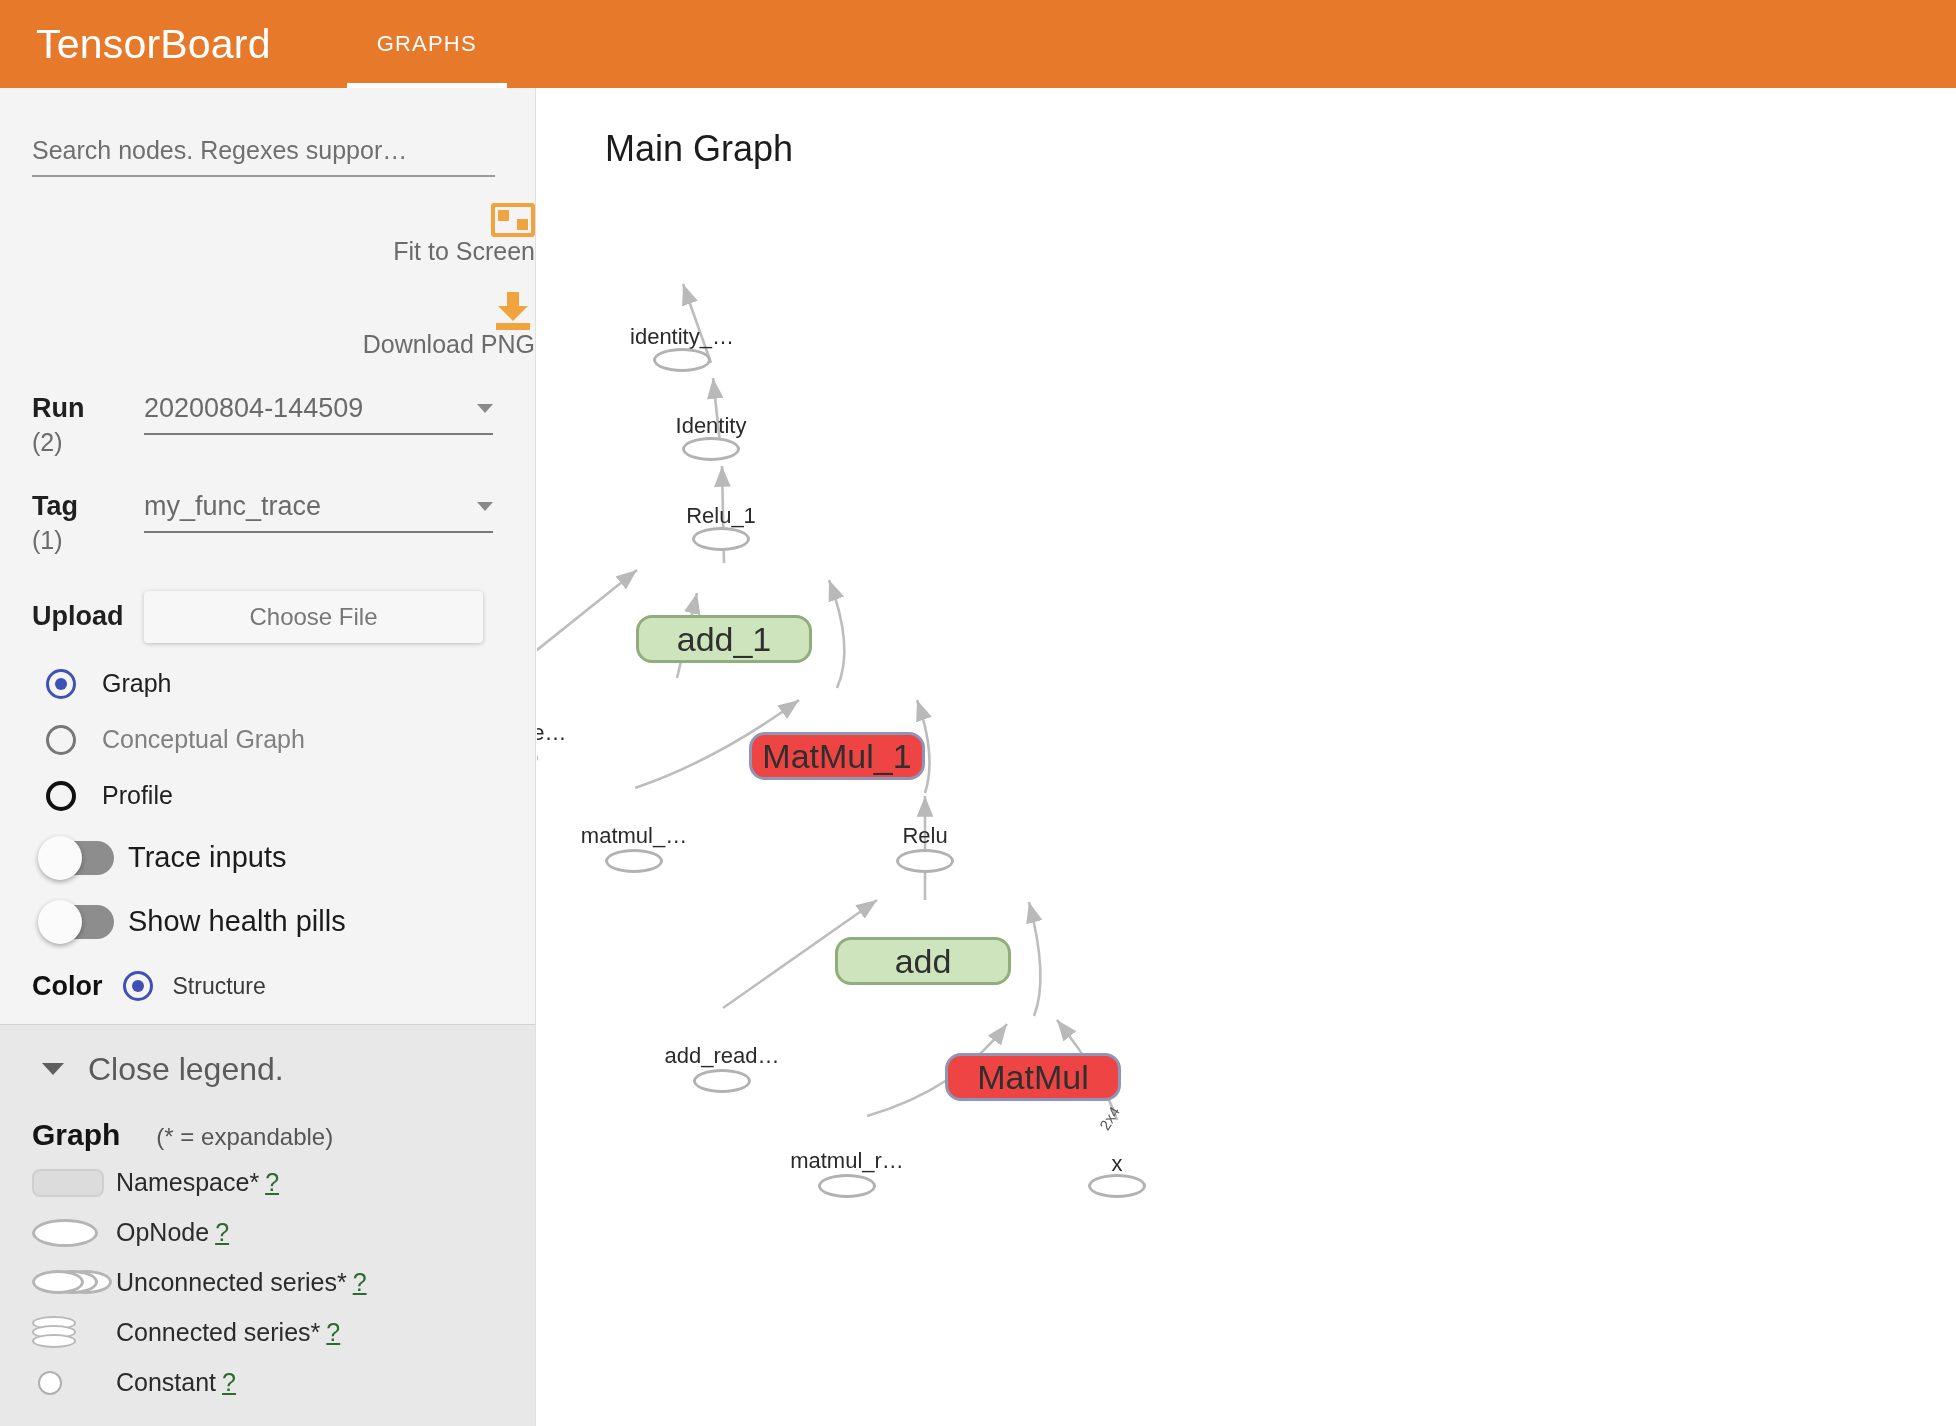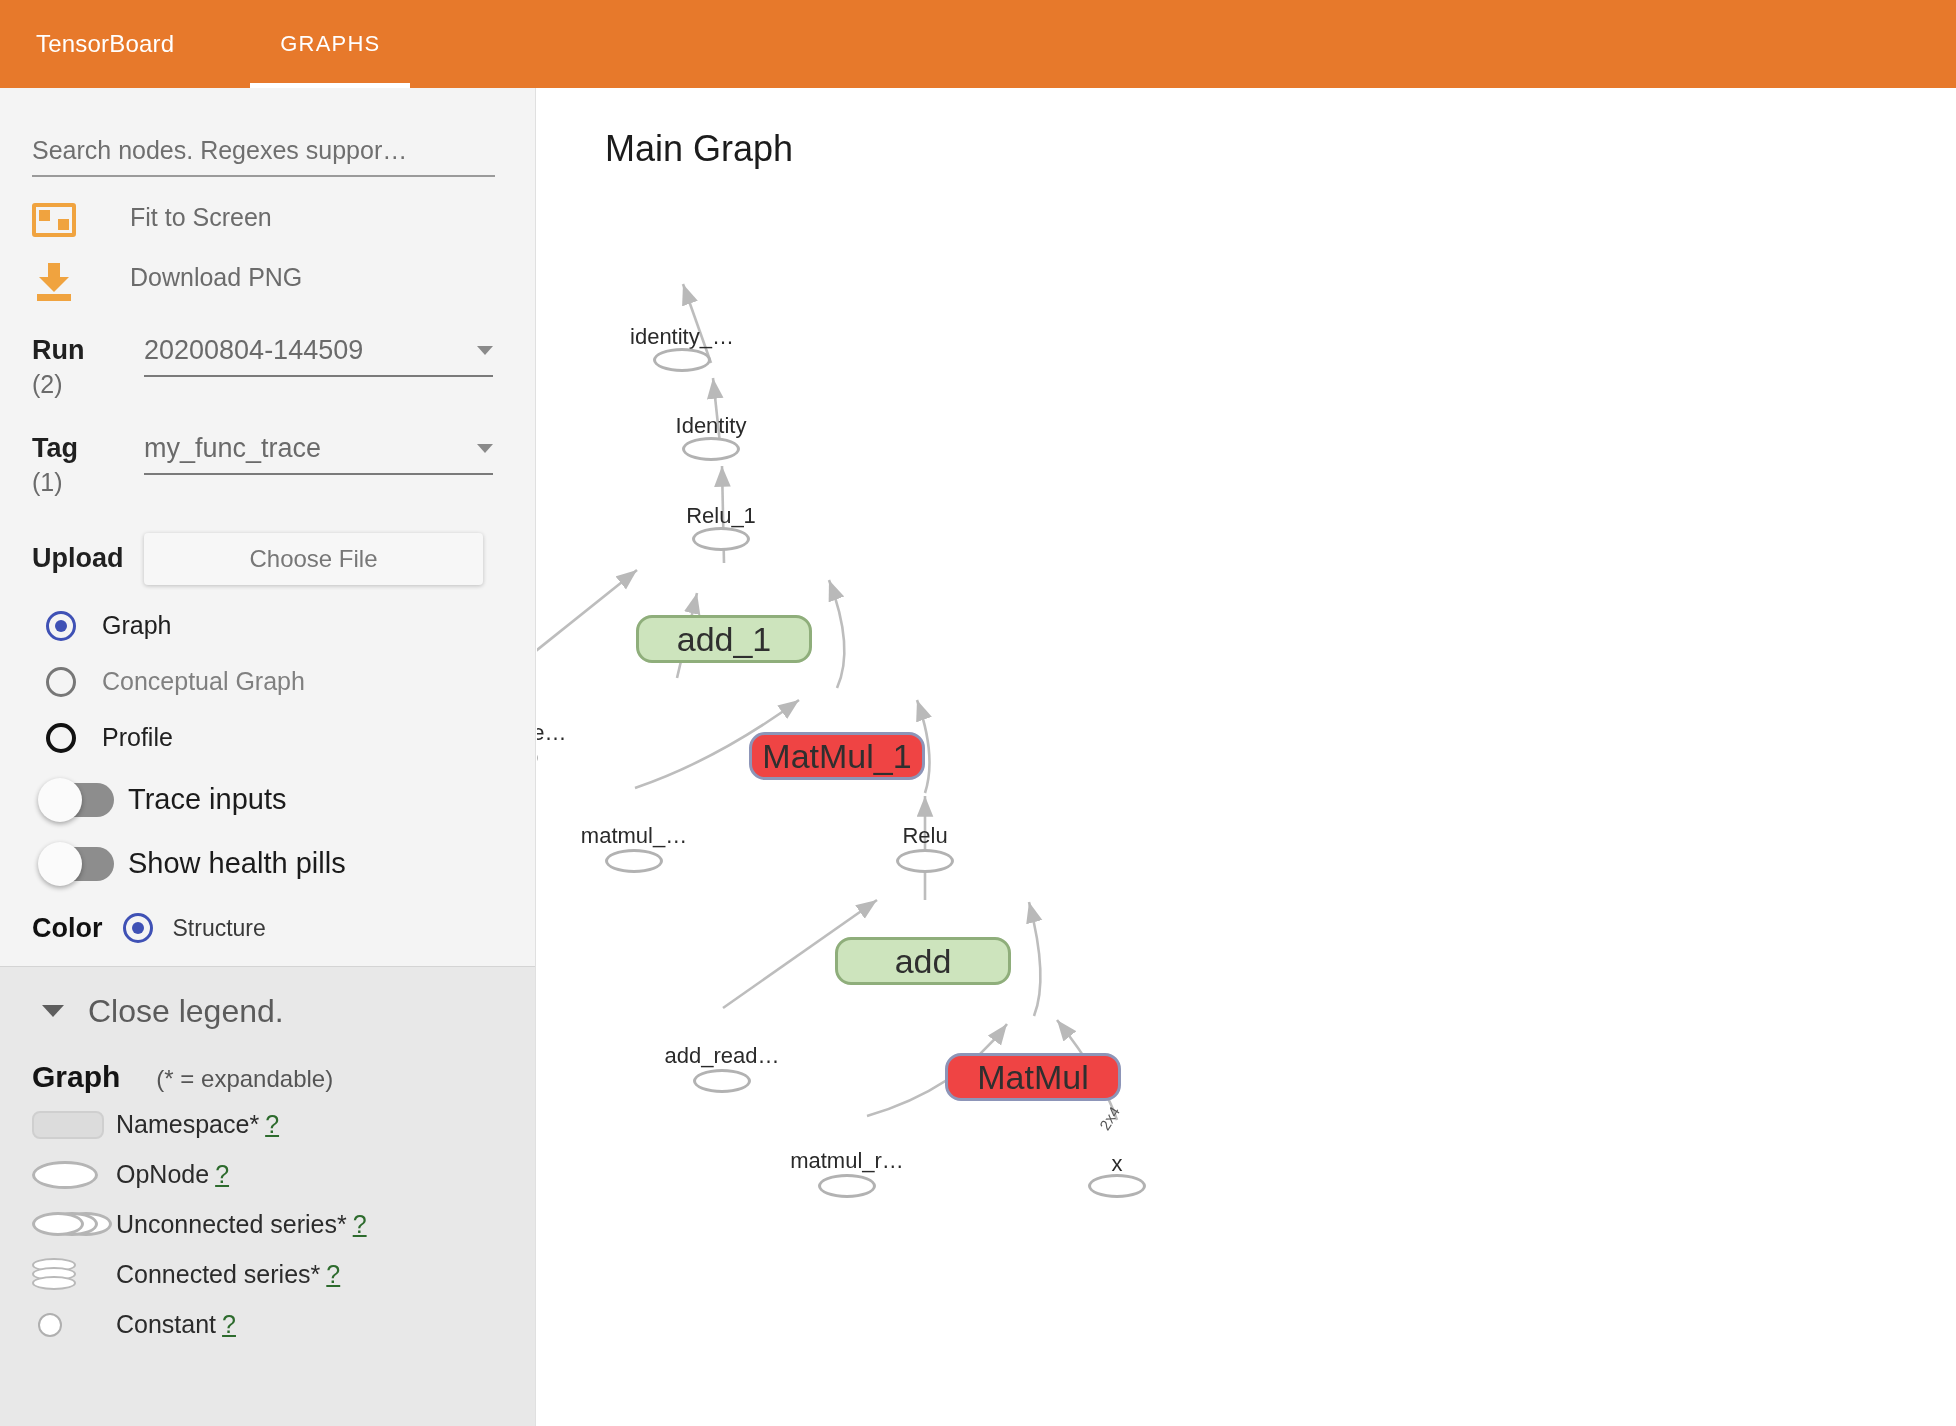--- a/index.html
+++ b/index.html
@@ -11,21 +11,21 @@
   }
   #app { position: relative; width: 1956px; height: 1426px; }
 
   
   .header {
     position: absolute; left: 0; top: 0; width: 1956px; height: 88px;
     background: #e7792b;
     display: flex; align-items: center;
   }
   .brand {
-    color: #fff; font-size: 24px; letter-spacing: .2px;
+    color: #fff; font-size: 41px; letter-spacing: .2px;
     margin-left: 36px; font-weight: 400;
   }
   .nav-tabs { display: flex; align-items: stretch; height: 88px; margin-left: 76px; }
   .nav-tab {
     position: relative; display: flex; align-items: center; padding: 0 30px;
     color: #ffffff; font-size: 22px; letter-spacing: 1.2px; height: 88px;
   }
   .nav-tab.active::after {
     content: ""; position: absolute; left: 0; right: 0; bottom: 0; height: 5px;
     background: #ffffff;
@@ -74,21 +74,21 @@
   }
   .sb-controls { padding: 0 0 0 0; }
   .search-wrap { margin: 48px 40px 0 32px; }
   .search-input {
     width: 100%; border: none; background: transparent; outline: none;
     border-bottom: 2px solid #9a9a9a; padding-bottom: 10px;
     font-size: 25px; color: #5d5d5d; font-family: "Liberation Sans", sans-serif;
   }
   .search-input::placeholder { color: #6f6f6f; }
 
-  .sb-row { display: flex; align-items: flex-start; margin: 26px 0 0 32px; }
+  .sb-row { display: flex; align-items: flex-end; margin: 26px 0 0 32px; flex-direction: column; }
   .fit-icon {
     width: 44px; height: 34px; border: 4px solid #f0a33f; border-radius: 3px;
     position: relative; flex: none;
   }
   .fit-icon::before, .fit-icon::after {
     content:""; position: absolute; width: 11px; height: 11px; background:#f0a33f;
   }
   .fit-icon::before { left: 3px; top: 3px; }
   .fit-icon::after  { right: 3px; bottom: 3px; }
   .dl-icon { width: 44px; height: 38px; position: relative; flex: none; }

